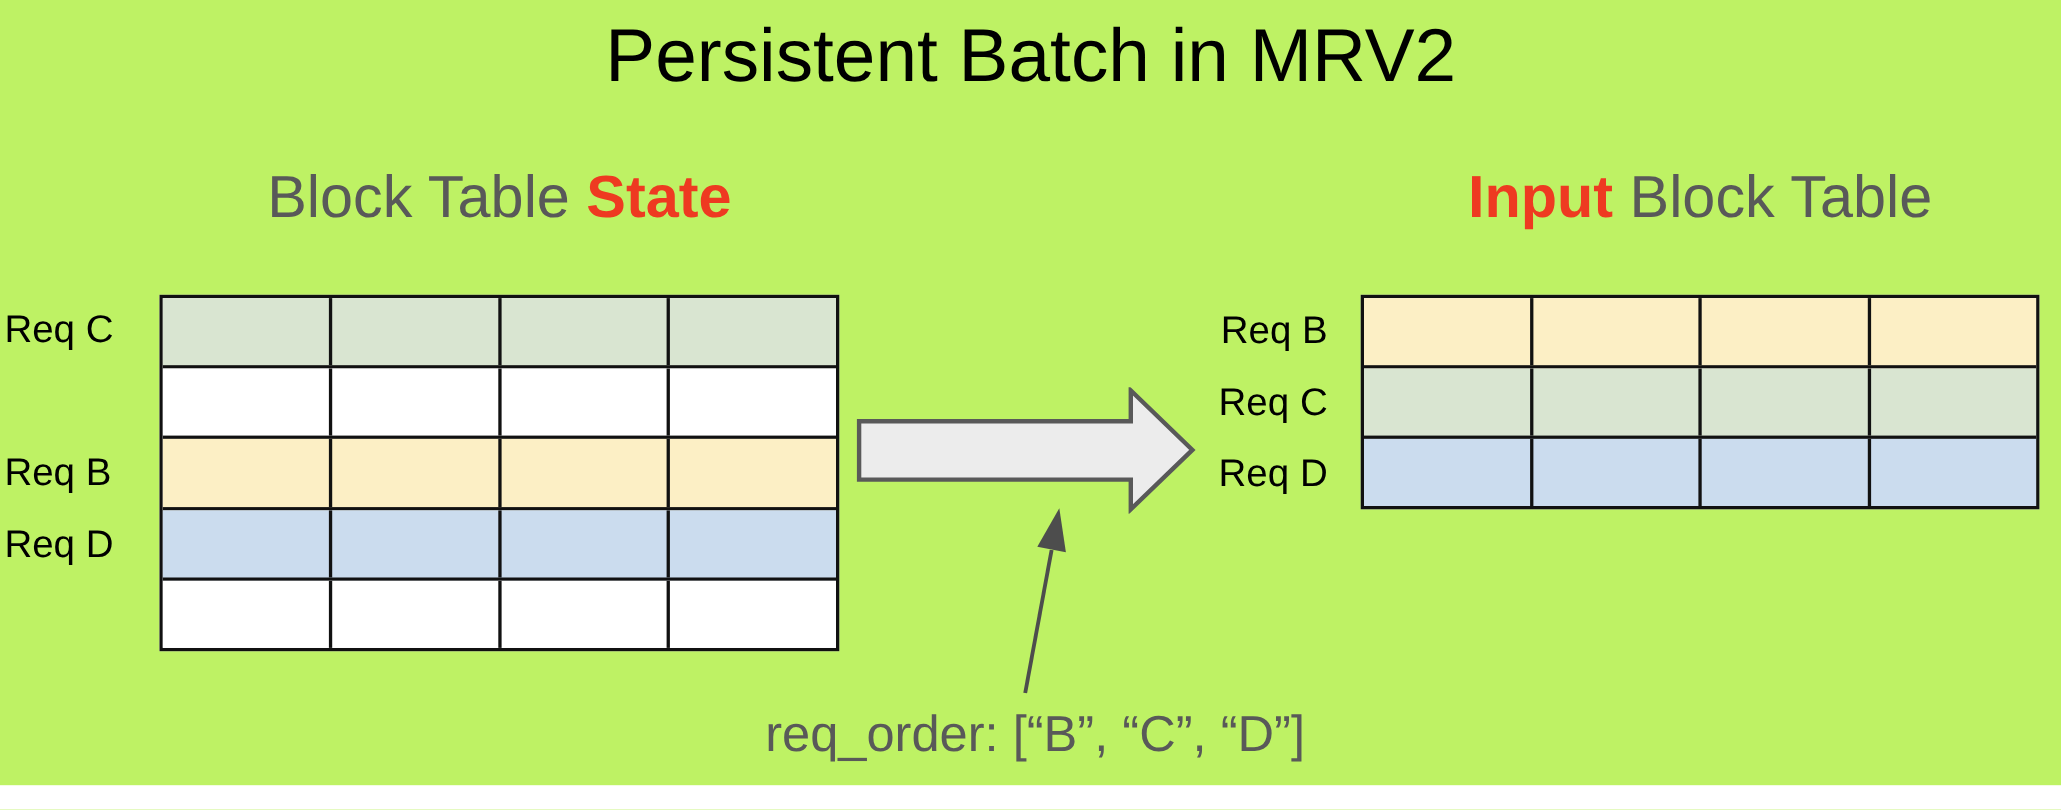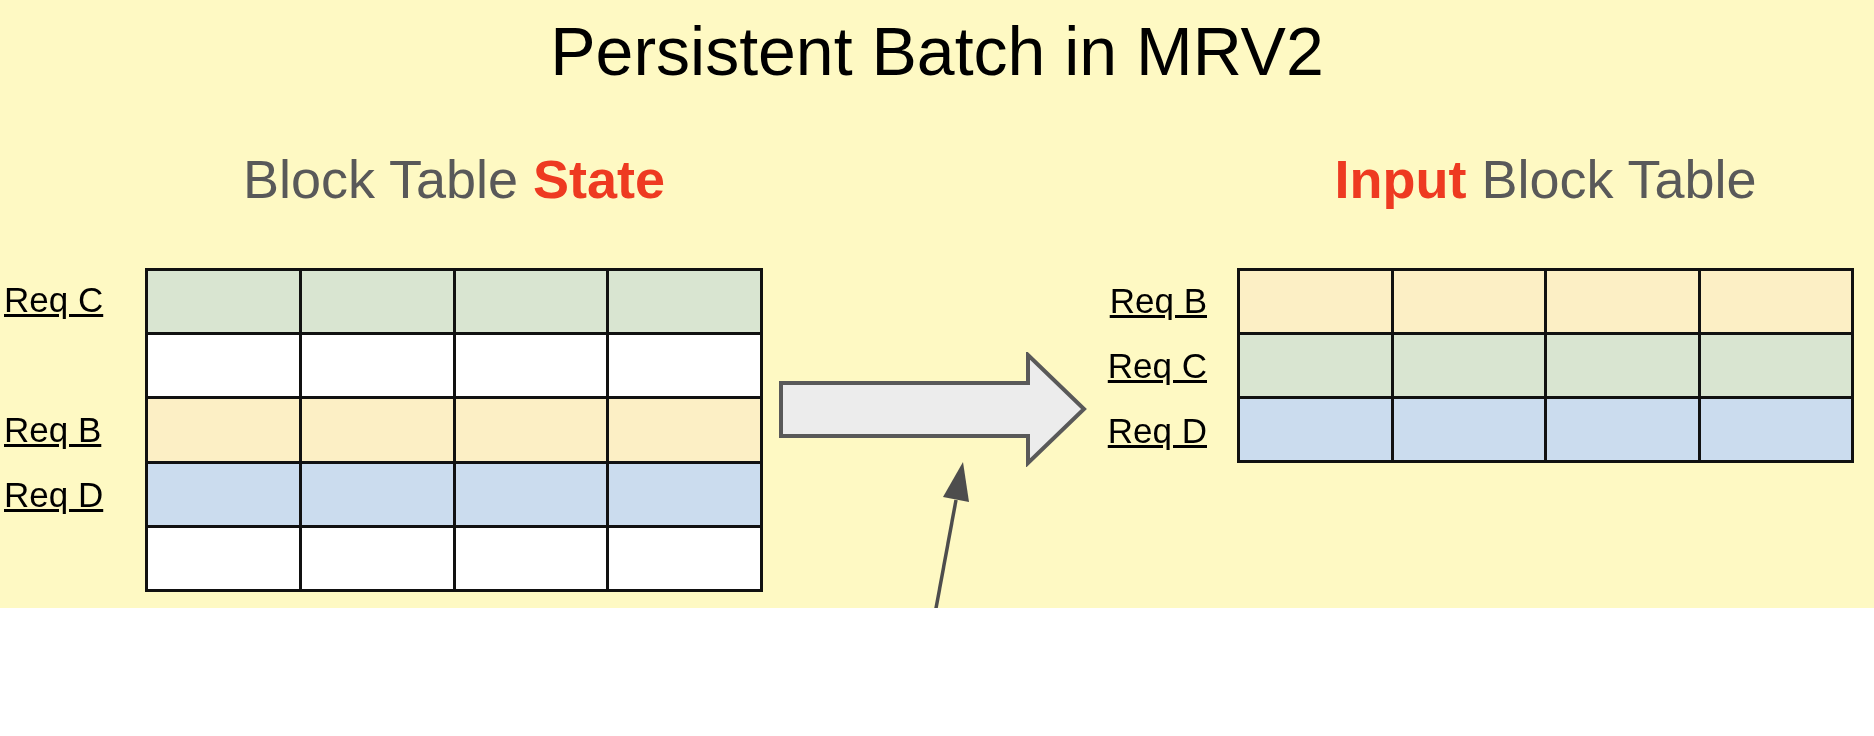--- a/index.html
+++ b/index.html
@@ -1,19 +1,19 @@
 <!DOCTYPE html>
 <html style="--green: #d9e5d1; --yellow: #fcefc5; --blue: #cbdcee; --white: #ffffff; --red-accent: #ee3a21; --gray-text: #595959; --table-border: #111111; --arrow-fill: #ececec; --arrow-stroke: #595959; --annotation-arrow: #4d4d4d;"><head>
 <meta charset="utf-8">
 <style>
   html,body{margin:0;padding:0;background:#ffffff;}
   #canvas{
     position:relative;
-    width:1874px;height:608px;
-    background:#fef9c3;
+    width:1874px;height:714px;
+    background:#bef264;
     font-family:"Liberation Sans","DejaVu Sans",sans-serif;
     overflow:hidden;
     color:#000;
   }
   .abs{position:absolute;}
   #title{
     top:14px;left:0;width:1874px;
     text-align:center;
     font-size:68px;line-height:1.1;
     color:#000000;
@@ -35,21 +35,21 @@
   }
   #left-table{left:145px;top:268px;width:618px;height:324px;}
   #right-table{left:1237px;top:268px;width:617px;height:195px;}
   .t-rows{position:absolute;inset:0;display:flex;flex-direction:column;}
   .t-row{flex:1;display:flex;border-bottom:3px solid var(--table-border);}
   .t-row:last-child{border-bottom:none;}
   .t-cell{flex:1;border-right:3px solid var(--table-border);}
   .t-cell:last-child{border-right:none;}
   .row-label{
     position:absolute;height:44px;line-height:44px;
-    font-size:35px;color:#000000;white-space:nowrap;text-decoration:underline;
+    font-size:35px;color:#000000;white-space:nowrap;
   }
   .row-label.left{text-align:left;}
   .row-label.right{text-align:right;}
   #gather-svg{left:778px;top:352px;}
   #gather-shape{fill:var(--arrow-fill);stroke:var(--arrow-stroke);stroke-width:4;stroke-linejoin:miter;}
   #gather-label{
     left:781px;top:383px;width:247px;height:53px;line-height:53px;
     text-align:center;font-size:44px;color:#000000;
   }
   #annot-svg{left:915px;top:450px;}
@@ -132,20 +132,21 @@
 
   <svg id="gather-svg" class="abs" width="310" height="115" viewBox="0 0 310 115">
     <polygon id="gather-shape" points="3,31 250,31 250,3 306,57 250,111 250,84 3,84"></polygon>
   </svg>
 
   <svg id="annot-svg" class="abs" width="70" height="190" viewBox="0 0 70 190">
     <line id="annot-line" x1="17" y1="180" x2="41" y2="50"></line>
     <polygon id="annot-head" points="48,12 54,52 28,47"></polygon>
   </svg>
 
+  <div id="req-order" class="abs">req_order: [“B”, “C”, “D”]</div>
 
 <div class="row-label left" style="left: 4px; width: 140px; top: 278px;">Req C</div>
     <div class="row-label left" style="left: 4px; width: 140px; top: 408px;">Req B</div>
     <div class="row-label left" style="left: 4px; width: 140px; top: 473px;">Req D</div>
     <div class="row-label right" style="left: 1007px; width: 200px; top: 279px;">Req B</div>
     <div class="row-label right" style="left: 1007px; width: 200px; top: 344px;">Req C</div>
     <div class="row-label right" style="left: 1007px; width: 200px; top: 409px;">Req D</div>
   </div>
 
 </body></html>

